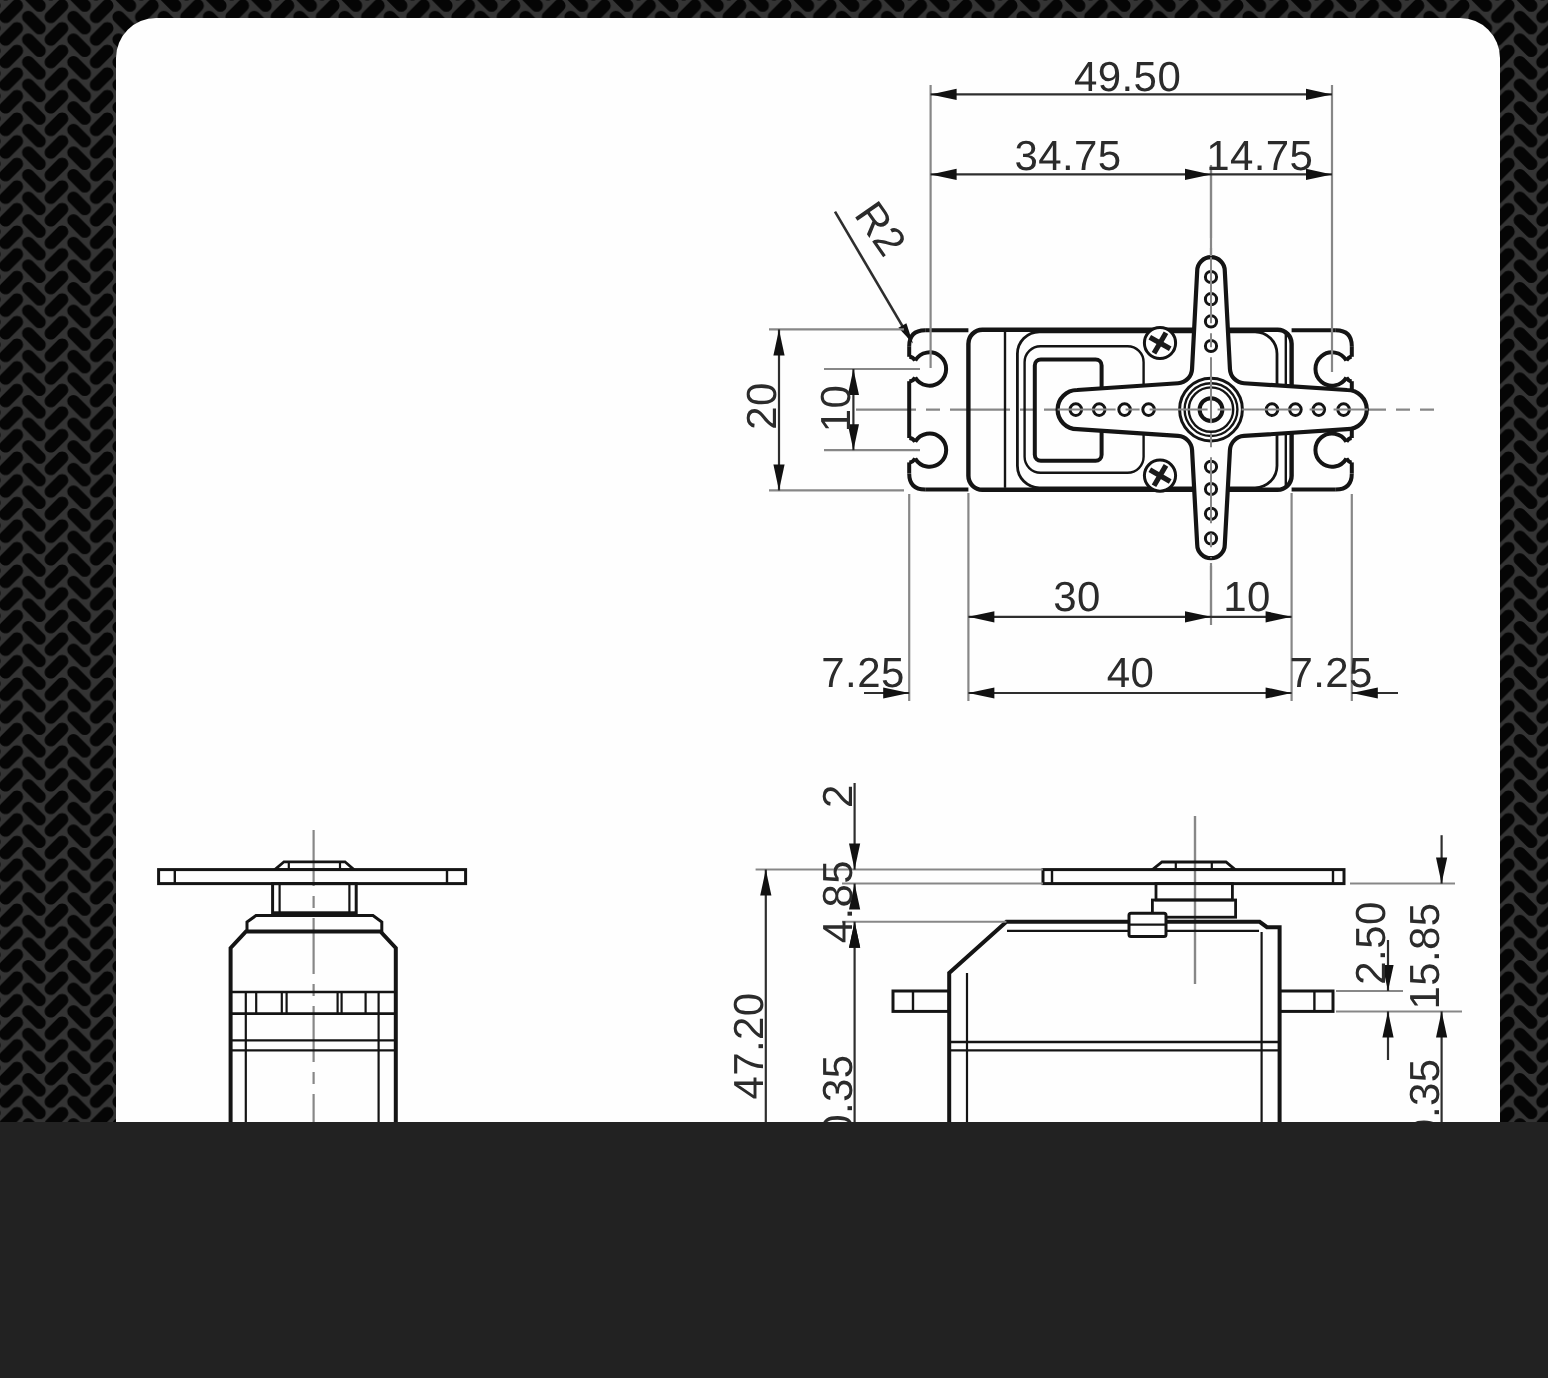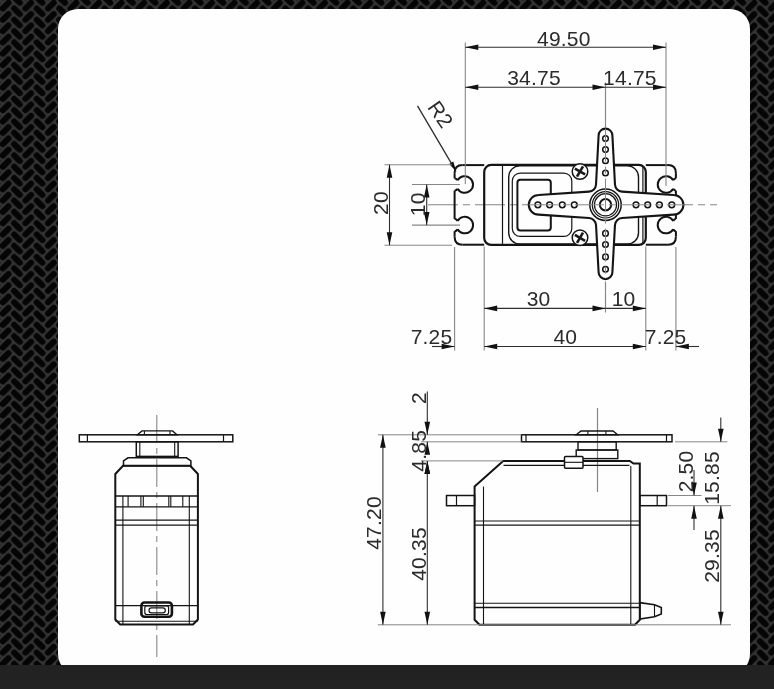--- a/index.html
+++ b/index.html
@@ -1,15 +1,15 @@
 <!DOCTYPE html>
 <html><head><meta charset="utf-8"><title>Servo drawing</title>
 <style>
 html,body{margin:0;padding:0;background:#222;}
-#page{width:774px;height:665px;overflow:hidden;}
+#page{width:774px;height:561px;overflow:hidden;}
 </style></head>
 <body>
 <div id="page"><svg xmlns="http://www.w3.org/2000/svg" width="774" height="689" viewBox="0 0 774 689">
       <defs>
 <pattern id="hb" width="22.6" height="11.3" patternUnits="userSpaceOnUse">
 <rect width="22.6" height="11.3" fill="#343434"></rect>
 <g fill="#050505">
 <rect x="-24.05" y="-8.75" width="14.2" height="6.2" rx="3.1" transform="rotate(-45 -16.95 -5.65)"></rect>
 <rect x="-12.75" y="-14.40" width="14.2" height="6.2" rx="3.1" transform="rotate(45 -5.65 -11.30)"></rect>
 <rect x="-24.05" y="2.55" width="14.2" height="6.2" rx="3.1" transform="rotate(-45 -16.95 5.65)"></rect>

